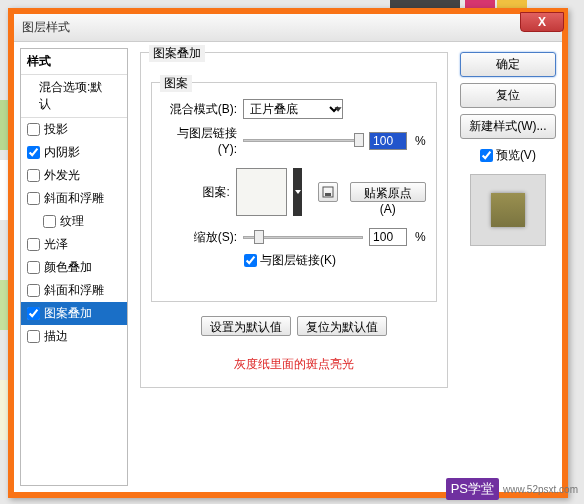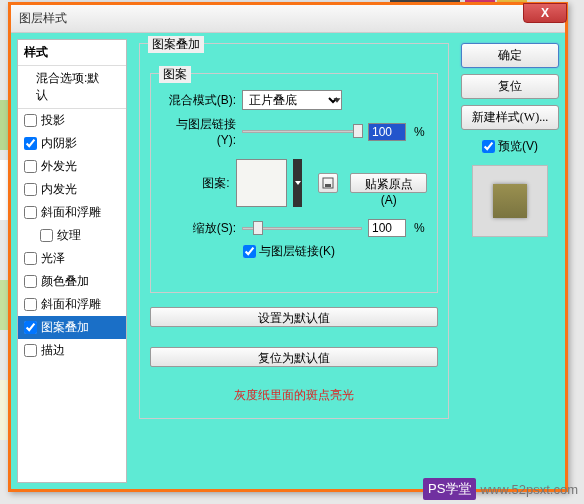--- a/index.html
+++ b/index.html
@@ -8,21 +8,21 @@
 
 .bg-blur { position: absolute; }
 .bg1 { left: 0; top: 100px; width: 10px; height: 50px; background: #b8d890; }
 .bg2 { left: 0; top: 160px; width: 10px; height: 60px; background: #fff; }
 .bg3 { left: 0; top: 280px; width: 10px; height: 50px; background: #c5e09d; }
 .bg4 { left: 0; top: 380px; width: 10px; height: 60px; background: #f5f3d8; }
 .bg5 { left: 390px; top: 0; width: 70px; height: 12px; background: #444; }
 .bg6 { left: 465px; top: 0; width: 30px; height: 12px; background: #d6366f; }
 .bg7 { left: 497px; top: 0; width: 30px; height: 12px; background: #f0c040; }
 
-.dialog { position: absolute; left: 8px; top: 2px; width: 560px; height: 490px; background: #5eead4; border: 3px solid #f97316; box-shadow: 2px 2px 6px rgba(0,0,0,0.3); }
+.dialog { position: absolute; left: 8px; top: 8px; width: 560px; height: 490px; background: #ffffff; border: 6px solid #f97316; box-shadow: 2px 2px 6px rgba(0,0,0,0.3); }
 
 .titlebar { height: 28px; background: linear-gradient(#fafafa, #e4e4e4); border-bottom: 1px solid #ccc; display: flex; align-items: center; padding-left: 8px; position: relative; }
 .titlebar-text { color: #333; }
 .close-btn { position: absolute; right: -2px; top: -2px; width: 44px; height: 20px; background: linear-gradient(#e06060, #c23a3a); border: 1px solid #a02020; border-radius: 0 0 4px 4px; color: #fff; text-align: center; line-height: 18px; font-weight: bold; cursor: pointer; }
 
 .content { display: flex; padding: 6px; gap: 6px; height: calc(100% - 28px); }
 
 .sidebar { width: 110px; border: 1px solid #bbb; background: #fff; }
 .sidebar-header { padding: 4px 6px; font-weight: bold; background: #fff; }
 .sidebar-sub { padding: 4px 18px; border-top: 1px solid #ddd; border-bottom: 1px solid #ddd; background: #fff; }
@@ -44,33 +44,33 @@
 .num-input { width: 38px; height: 18px; border: 1px solid #888; padding: 1px 3px; text-align: left; }
 .num-input.sel { background: #2255cc; color: #fff; }
 .pct { margin-left: 2px; }
 .swatch { width: 56px; height: 48px; border: 1px solid #888; background: #f5f5f2; display: inline-block; }
 .swatch-dd { width: 10px; height: 48px; background: #333; display: inline-block; position: relative; }
 .swatch-dd::after { content: ""; position: absolute; left: 2px; top: 22px; border-left: 3px solid transparent; border-right: 3px solid transparent; border-top: 4px solid #fff; }
 .small-btn { background: linear-gradient(#fdfdfd, #e5e5e5); border: 1px solid #999; border-radius: 2px; padding: 2px 8px; cursor: pointer; height: 20px; }
 .icon-btn { width: 22px; height: 20px; background: linear-gradient(#fdfdfd, #e5e5e5); border: 1px solid #999; border-radius: 2px; cursor: pointer; display: flex; align-items: center; justify-content: center; }
 .icon-btn svg { width: 12px; height: 12px; }
 .chk-row { display: flex; align-items: center; gap: 3px; }
-.btn-row { display: flex; gap: 20px; justify-content: center; margin-top: 14px; flex-direction: column; }
+.btn-row { display: flex; gap: 6px; justify-content: center; margin-top: 14px; }
 .note { color: #d22; margin-top: 20px; text-align: center; }
 
 .rightcol { width: 98px; display: flex; flex-direction: column; gap: 6px; padding-top: 4px; }
-.rbtn { background: linear-gradient(#fdfdfd, #e5e5e5); border: 1px solid #999; border-radius: 3px; padding: 3px 0; cursor: pointer; text-align: center; font-family: Liberation Serif, serif; }
+.rbtn { background: linear-gradient(#fdfdfd, #e5e5e5); border: 1px solid #999; border-radius: 3px; padding: 3px 0; cursor: pointer; text-align: center; }
 .rbtn.primary { border: 1px solid #4a7ec8; box-shadow: 0 0 2px #6aa0e8; }
 .prev-chk { display: flex; align-items: center; justify-content: center; gap: 3px; margin-top: 2px; }
 .preview-box { width: 76px; height: 72px; background: #ddd; border: 1px solid #bbb; margin: 4px auto 0; display: flex; align-items: center; justify-content: center; }
 .preview-inner { width: 34px; height: 34px; background: linear-gradient(#9a9050, #7a7440); box-shadow: 0 0 4px rgba(0,0,0,0.4); }
 
 .watermark { position: absolute; right: 6px; bottom: 4px; display: flex; align-items: center; gap: 4px; }
 .wm-badge { background: #7030a0; color: #fff; padding: 2px 5px; font-size: 13px; border-radius: 2px; }
-.wm-url { color: #777; font-size: 13px; }
+.wm-url { color: #777; font-size: 10px; }
 </style>
 </head>
 <body>
 
 <div class="bg-blur bg1"></div>
 <div class="bg-blur bg2"></div>
 <div class="bg-blur bg3"></div>
 <div class="bg-blur bg4"></div>
 <div class="bg-blur bg5"></div>
 <div class="bg-blur bg6"></div>
@@ -94,24 +94,20 @@
         <input type="checkbox" style="">
         <span>投影</span>
       </div>
       <div class="sidebar-item">
         <input type="checkbox" checked="" style="">
         <span>内阴影</span>
       </div>
       <div class="sidebar-item">
         <input type="checkbox" style="">
         <span>外发光</span>
-      </div>
-      <div class="sidebar-item">
-        <input type="checkbox" style="">
-        <span>内发光</span>
       </div>
       <div class="sidebar-item">
         <input type="checkbox" style="">
         <span>斜面和浮雕</span>
       </div>
       <div class="sidebar-item indent">
         <input type="checkbox" style="">
         <span>纹理</span>
       </div>
       <div class="sidebar-item">

